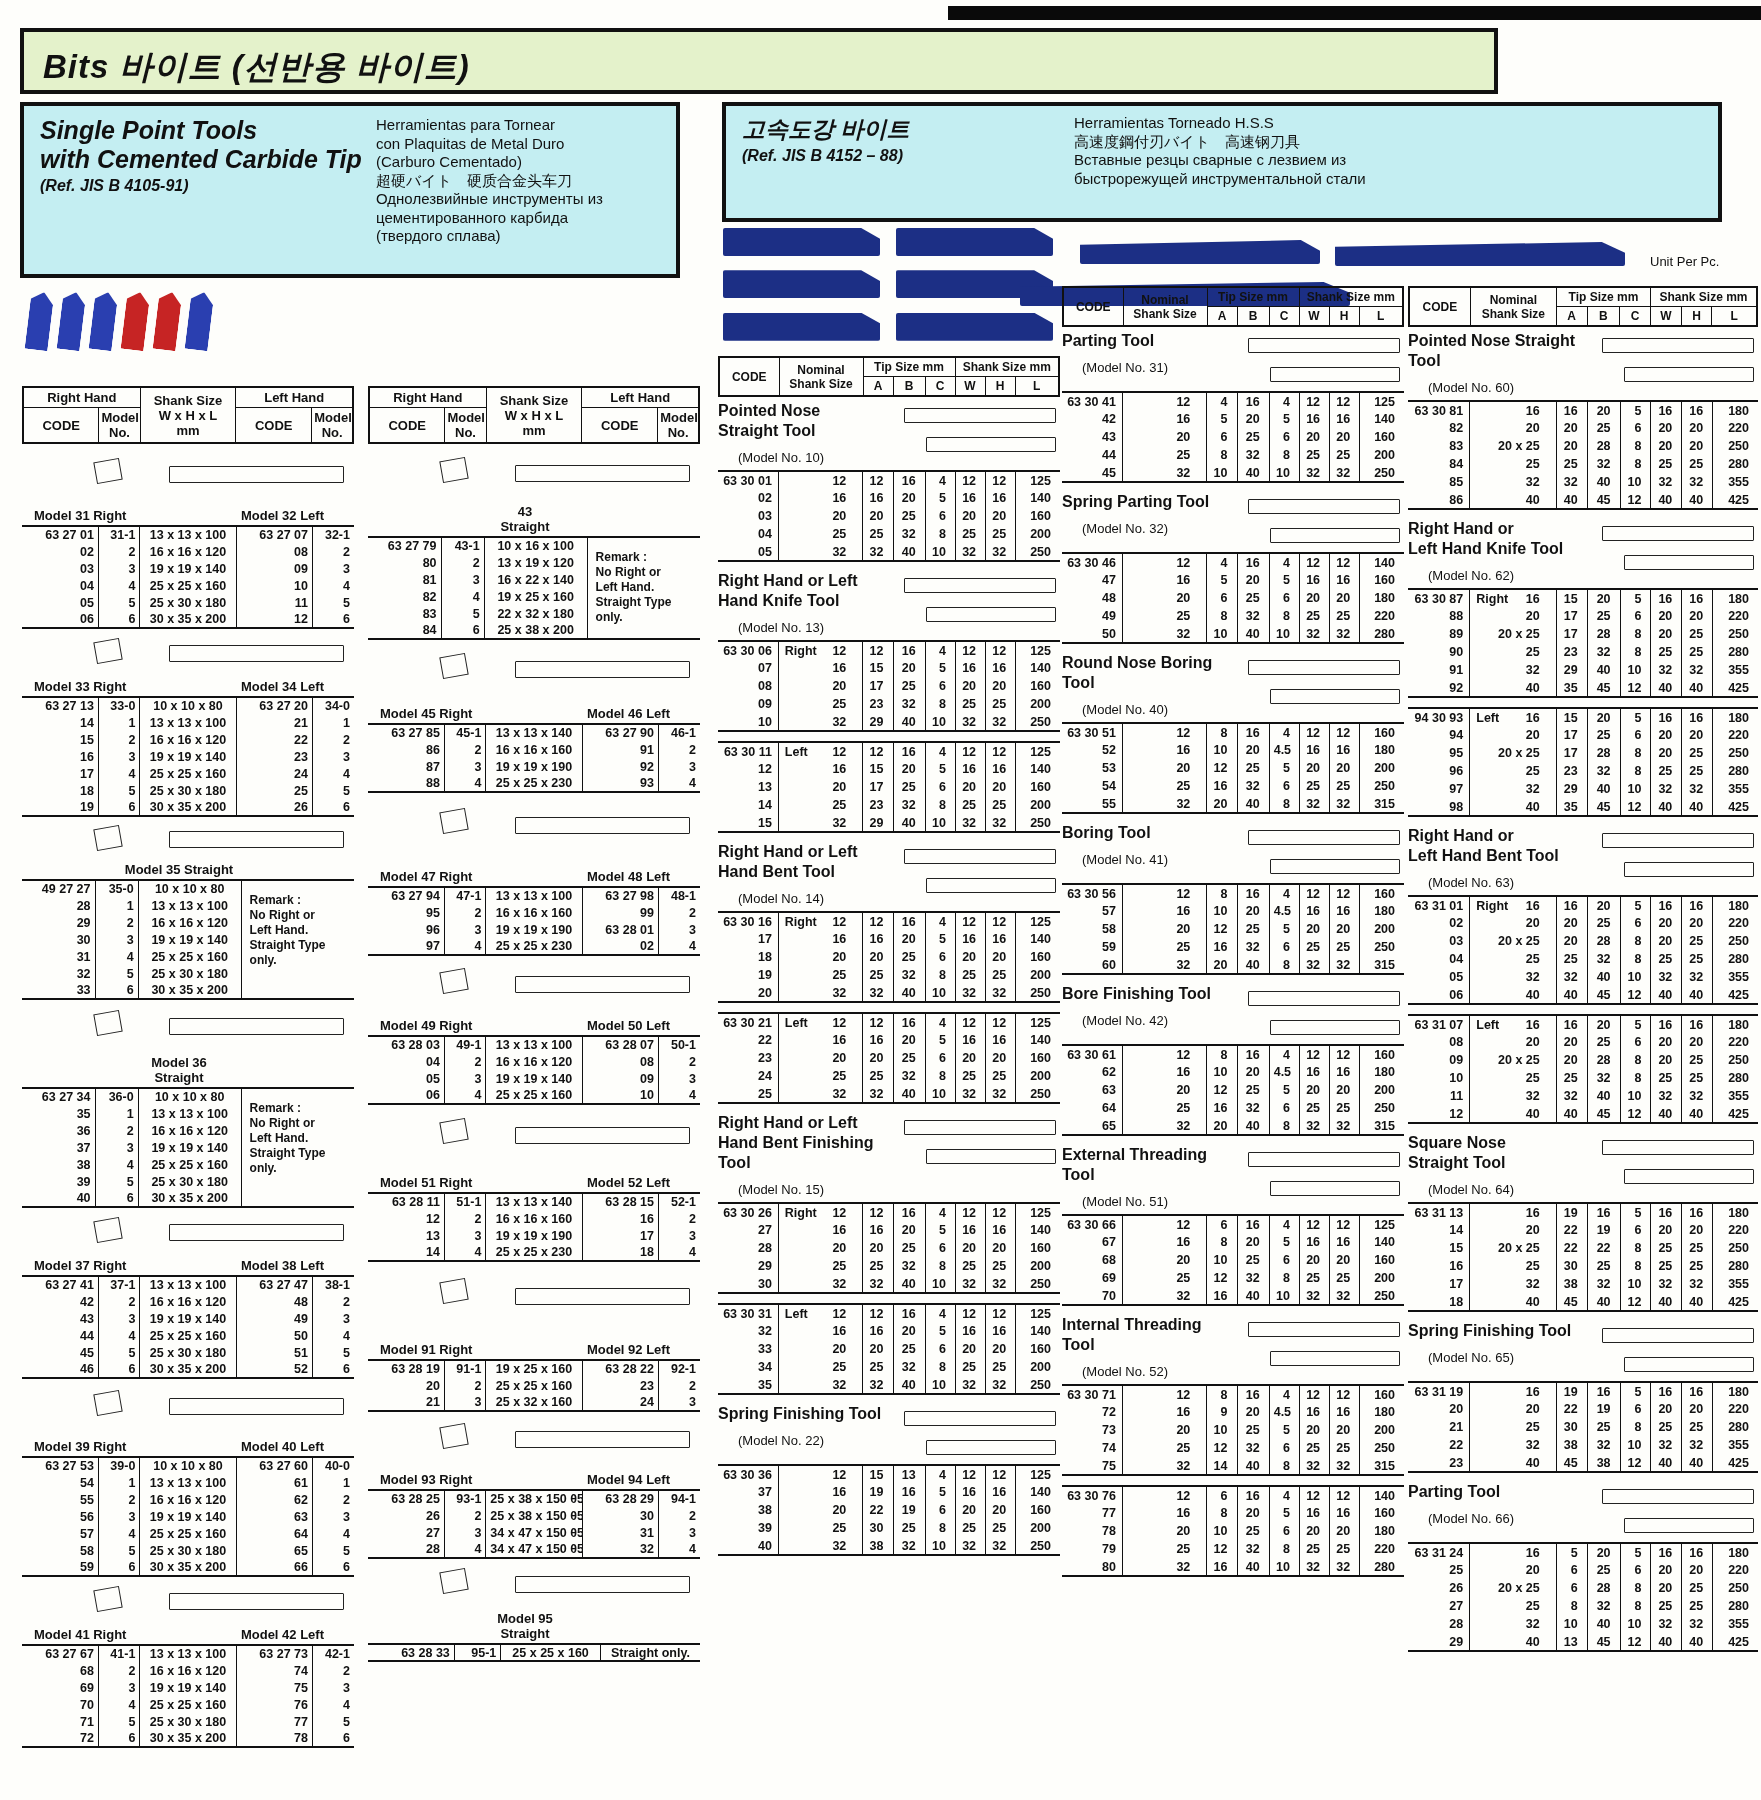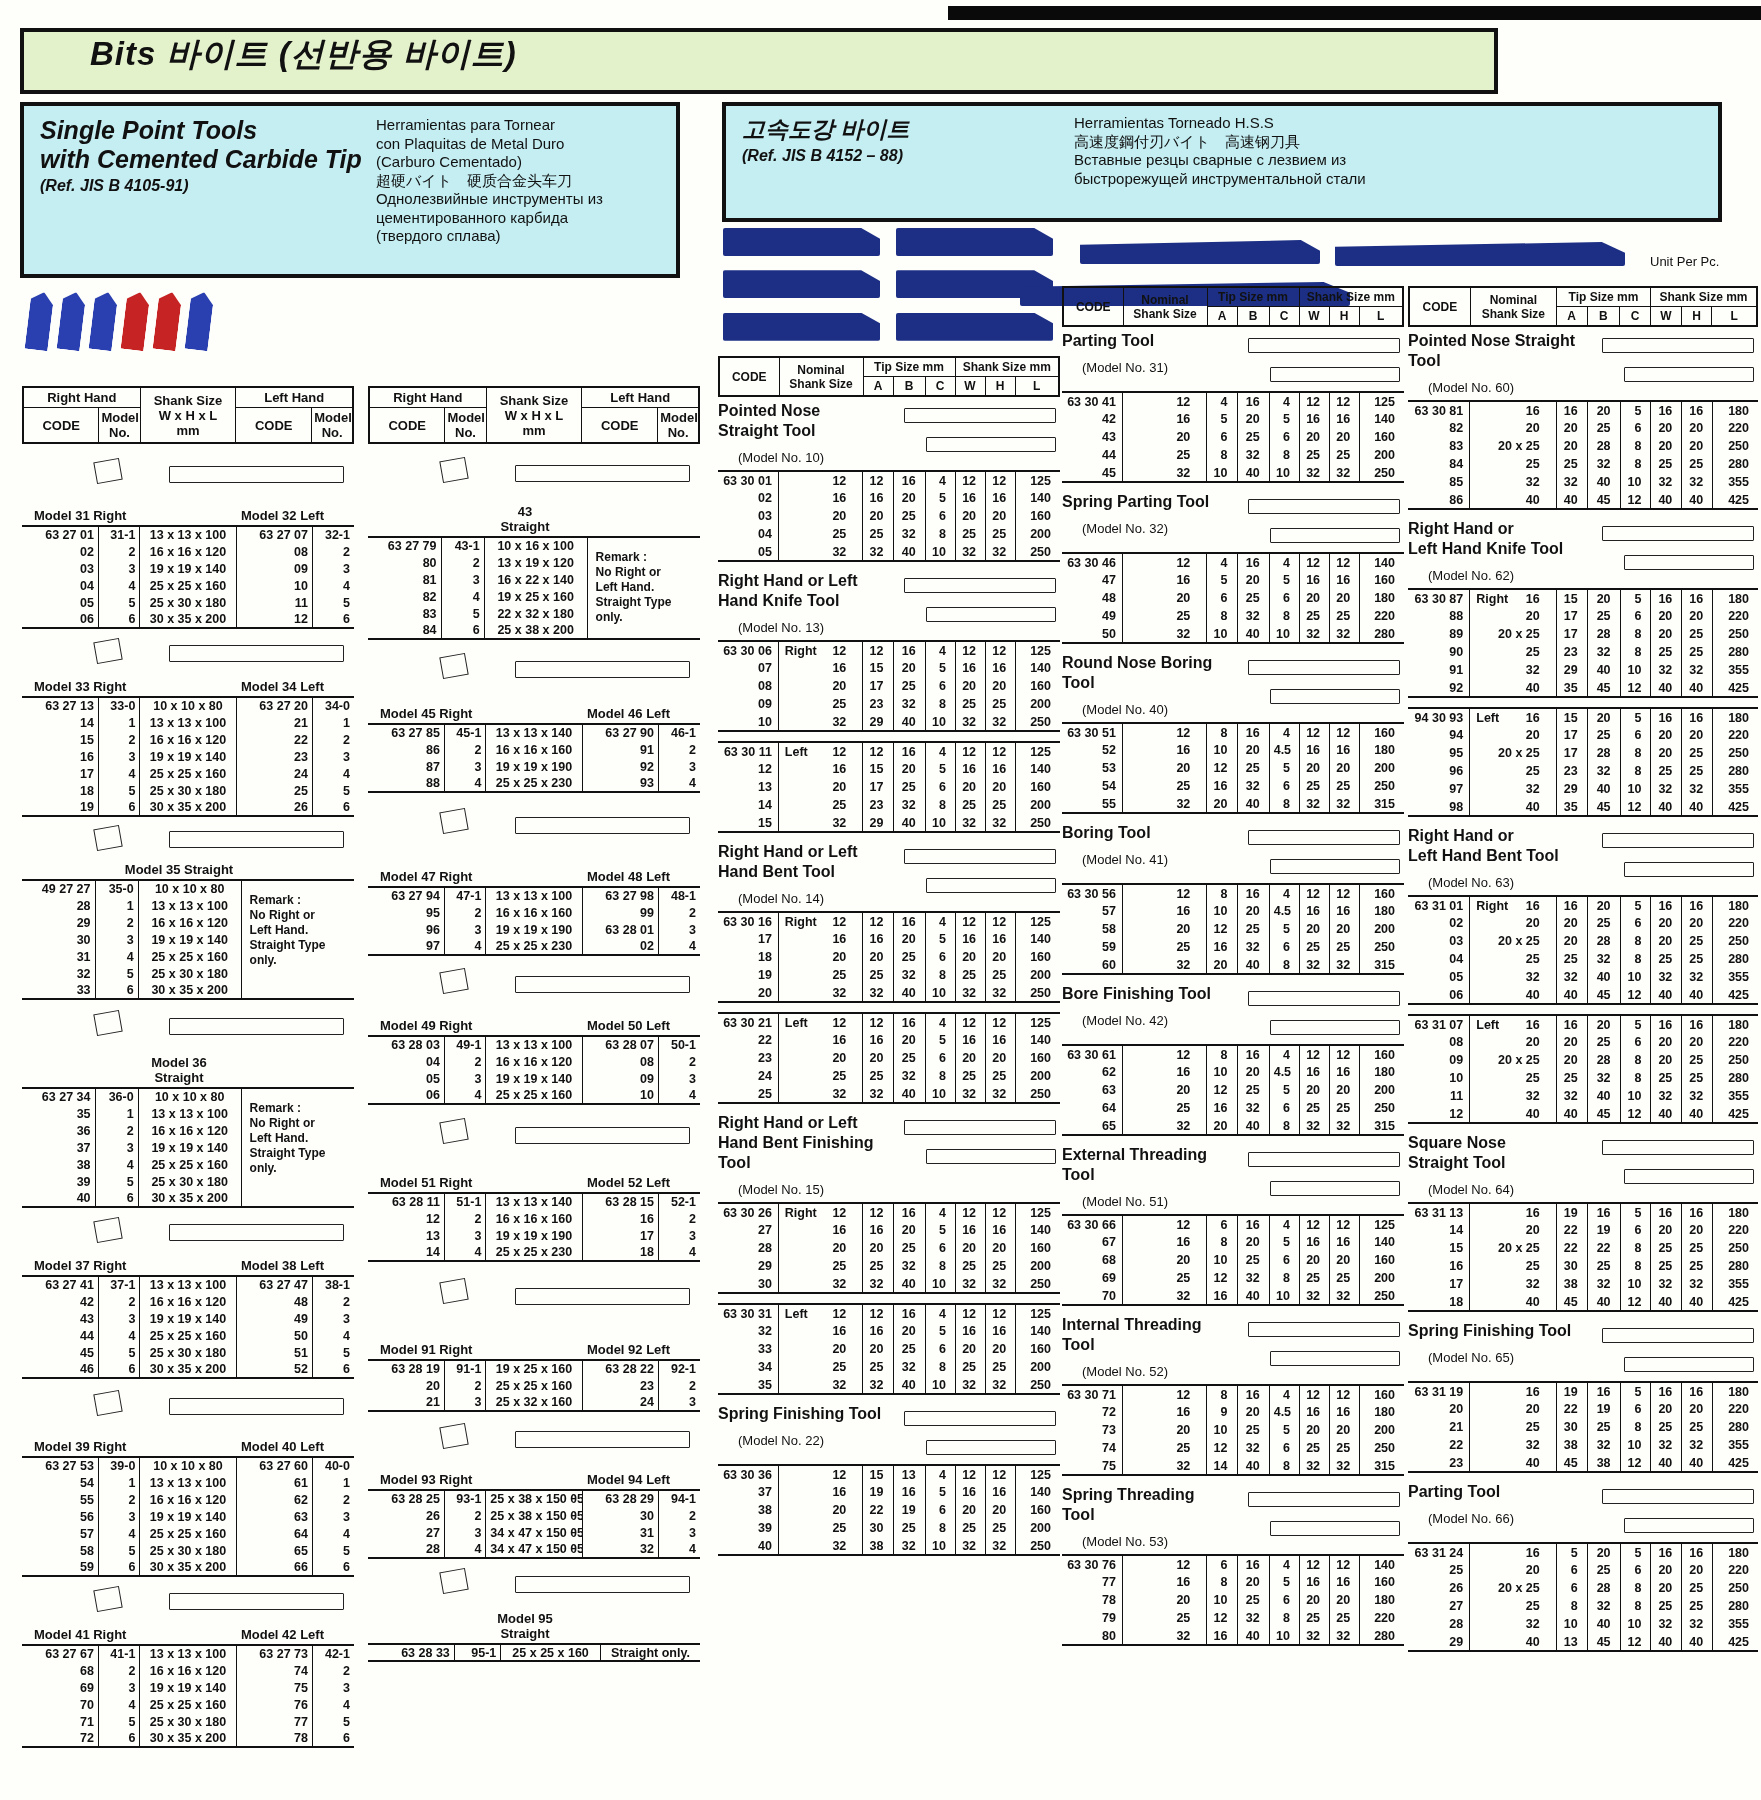--- a/index.html
+++ b/index.html
@@ -1,20 +1,20 @@
 <!DOCTYPE html>
 <html><head>
 <meta charset="utf-8">
 <style>
   html,body{margin:0;padding:0;background:#e8e8e8;}
   .page{position:relative;width:1761px;height:1800px;background:#fefefb;overflow:hidden;
         font-family:"Liberation Sans",sans-serif;color:#111;}
   #topstrip{position:absolute;left:948px;top:6px;width:813px;height:14px;background:#0a0a0a;}
   .banner{position:absolute;left:20px;top:28px;width:1478px;height:66px;background:#e4f2cb;
-          border:4px solid #111;box-sizing:border-box;display:flex;align-items:flex-start;padding-left:66px;}
+          border:4px solid #111;box-sizing:border-box;display:flex;align-items:flex-end;padding-left:19px;}
   .banner span{font-size:33px;font-weight:bold;font-style:italic;letter-spacing:1px;}
   .secbox{position:absolute;background:#c4eef2;border:4px solid #111;box-sizing:border-box;}
   #leftbox{left:20px;top:102px;width:660px;height:176px;padding:10px 16px;}
   #rightbox{left:722px;top:102px;width:1000px;height:120px;padding:8px 16px;}
   .ttl{font-size:25px;font-weight:bold;font-style:italic;line-height:29px;white-space:nowrap;}
   .ttl.kr{font-size:23px;line-height:30px;}
   .ref{font-size:16px;font-weight:bold;font-style:italic;margin-top:3px;}
   .side{position:absolute;font-size:15px;line-height:18.5px;}
   #leftbox .side{left:352px;top:10px;}
   #rightbox .side{left:348px;top:8px;}
@@ -2161,30 +2161,20 @@
               <td class="num">40</td>
               <td class="num">8</td>
               <td class="num">32</td>
               <td class="num">32</td>
               <td class="num">315</td>
             </tr>
           </tbody>
         </table>
       </div>
       <div class="hblock">
-        <div class="bhead">
-          <div class="bh-text">
-      <div class="btitle">Spring Threading Tool</div>
-      <div class="bmodel">(Model No. 53)</div>
-          </div>
-      <div class="hdiag">
-        <span class="hbar"></span>
-        <span class="hbar b2"></span>
-          </div>
-        </div>
         <table class="ctab htab">
   <colgroup>
             <col style="width:60px">
             <col style="width:84px">
             <col style="width:30px">
             <col style="width:32px">
             <col style="width:30px">
             <col style="width:30px">
             <col style="width:30px">
             <col style="width:44px">

